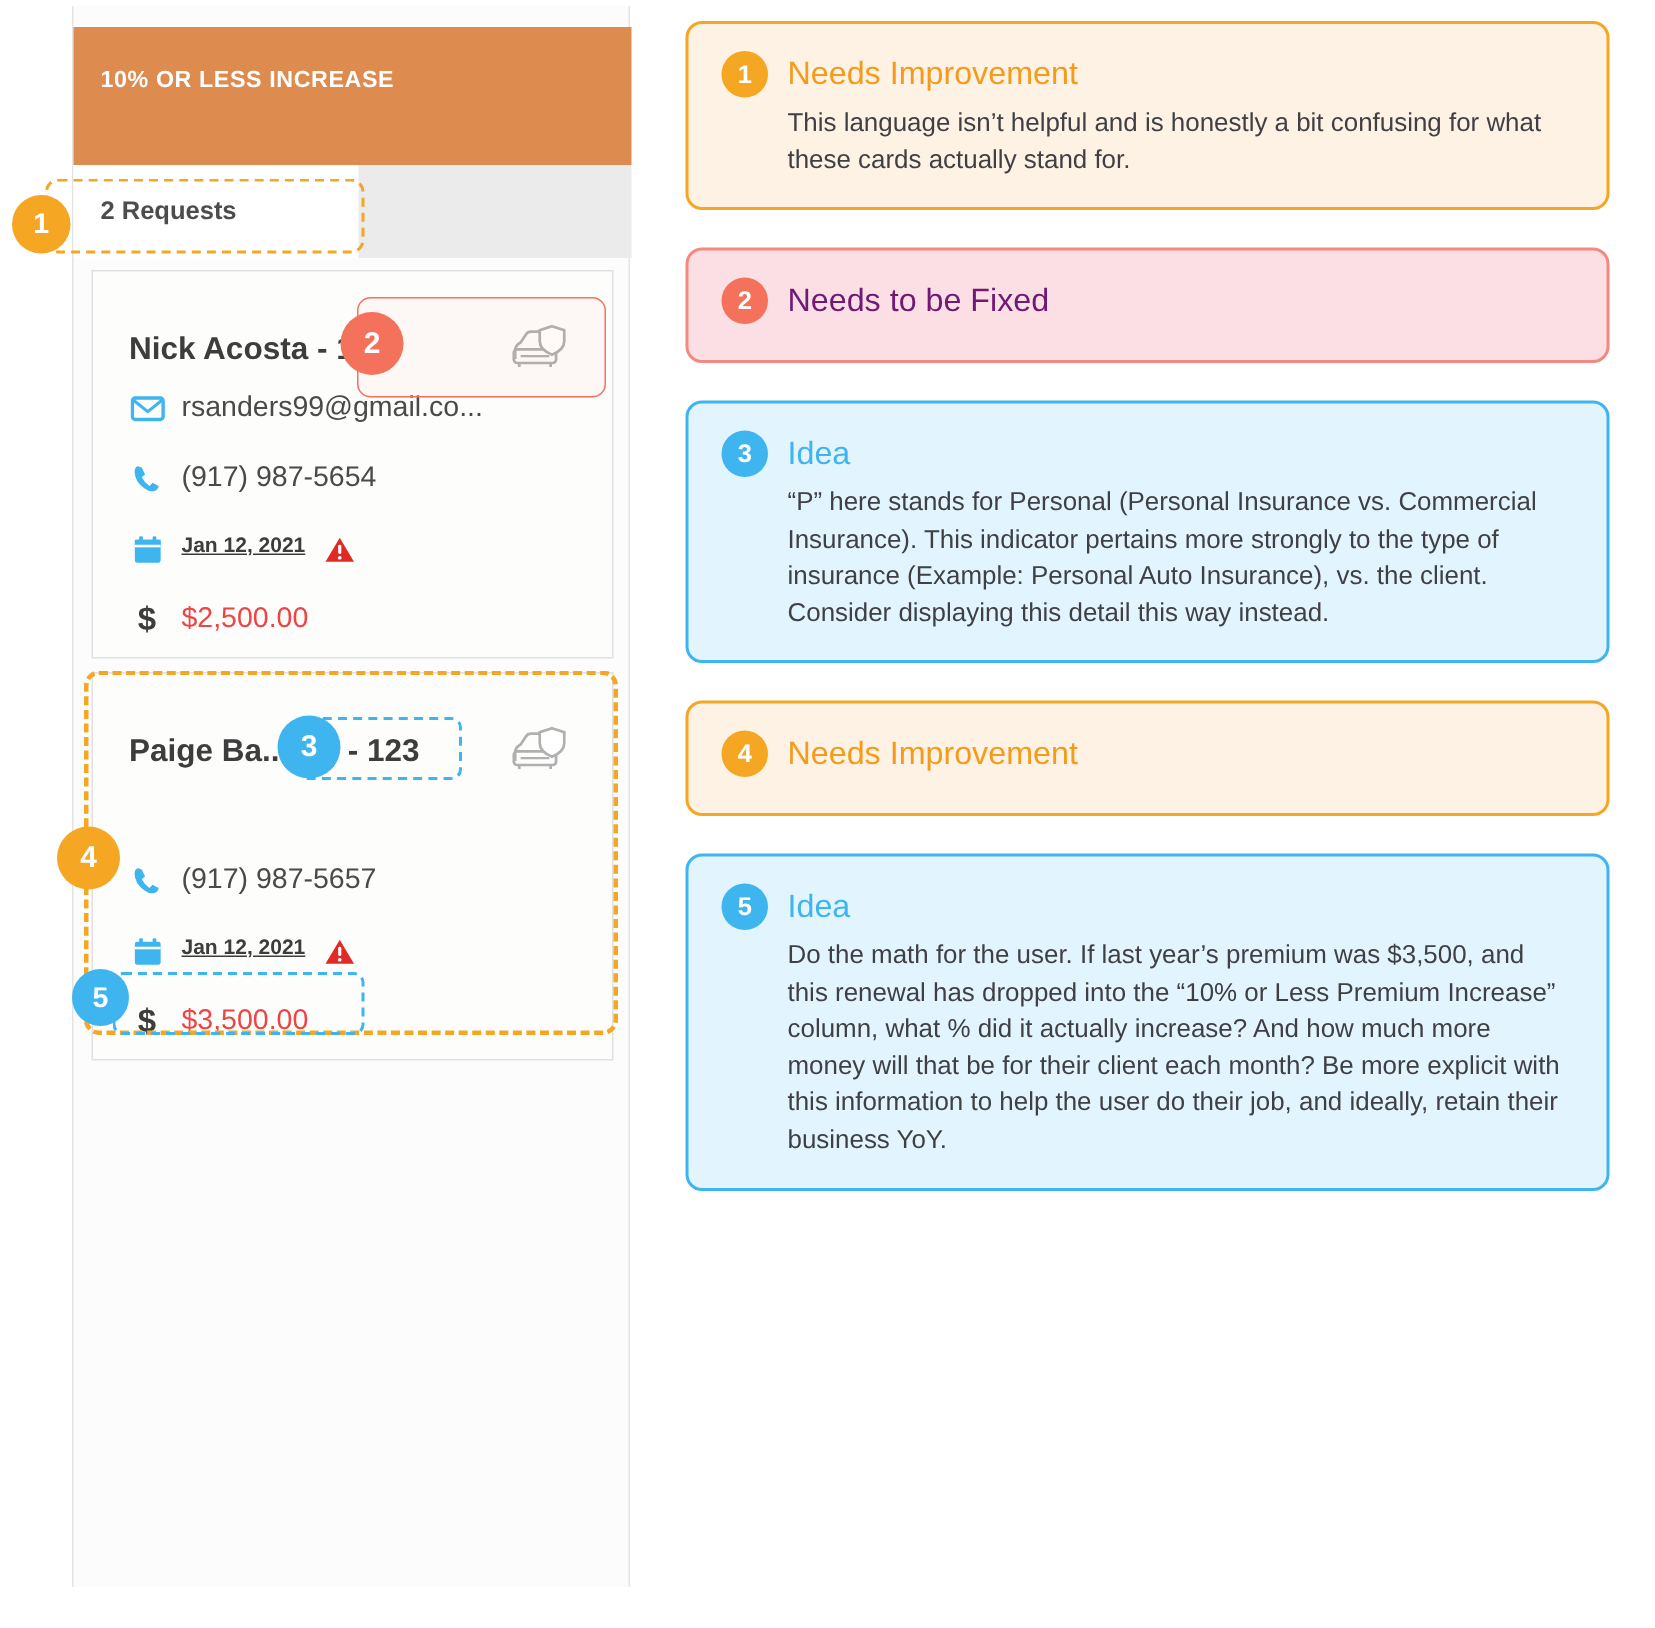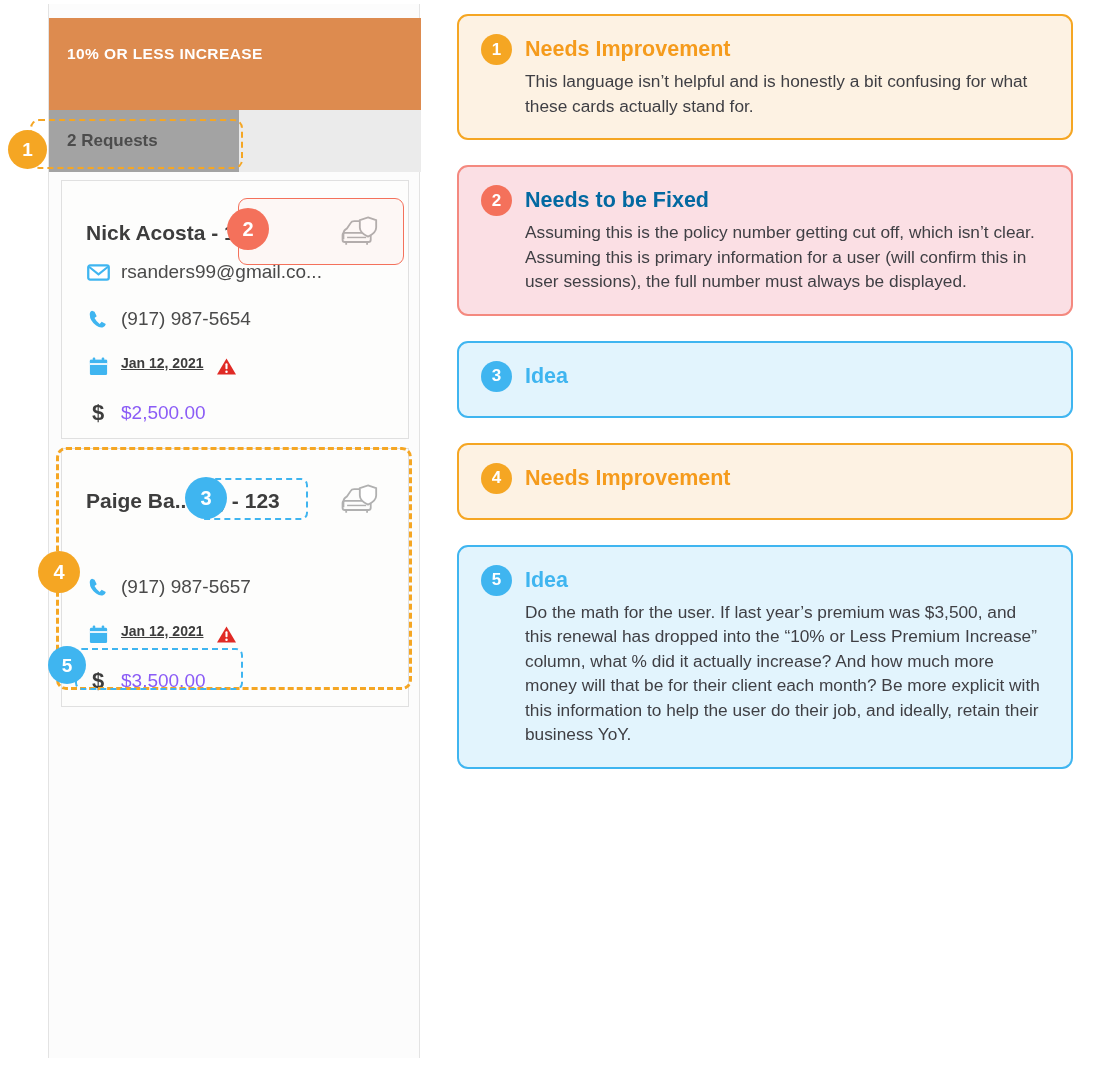--- a/index.html
+++ b/index.html
@@ -50,21 +50,21 @@
     width: 372px;
     height: 62px;
     background: #ebebeb;
   }
   #requests-tab {
     position: absolute;
     left: 0px;
     top: 0px;
     width: 190px;
     height: 62px;
-    background: #a3a3a3;
+    background: #ffffff;
     display: flex;
     align-items: center;
     padding-left: 18px;
   }
   #requests-tab-label {
     font-size: 17px;
     font-weight: bold;
     color: #4c4c4c;
   }
 
@@ -129,21 +129,21 @@
     font-weight: bold;
     text-decoration: underline;
     color: #3d3d3d;
     font-size: 14px;
   }
   .dollar-glyph {
     font-size: 22px;
     font-weight: bold;
     color: #3d3d3d;
   }
-  .money-text { font-size: 19px; color: #8b5cf6; }
+  .money-text { font-size: 19px; color: #ef4444; }
 
   
   .hl {
     position: absolute;
     pointer-events: none;
   }
   #hl-requests {
     left: 30px; top: 119px;
     width: 213px; height: 50px;
     border: 2.5px dashed #f5a623;
@@ -223,37 +223,37 @@
     color: #fff;
     font-weight: bold;
     font-size: 17px;
     display: flex;
     align-items: center;
     justify-content: center;
     flex: none;
   }
   .note-title {
     font-size: 21.5px;
-    font-weight: bold;
+    font-weight: normal;
   }
   .note-body {
     font-size: 17.3px;
     line-height: 1.42;
     color: #3f3f44;
     padding-left: 44px;
     padding-right: 6px;
   }
 
   .note.warn  { background: #fdf2e3; border-color: #f5a623; }
   .note.warn  .note-num { background: #f5a623; }
   .note.warn  .note-title { color: #f59b1c; }
 
   .note.fix   { background: #fbdfe4; border-color: #f4897f; }
   .note.fix   .note-num { background: #f4715b; }
-  .note.fix   .note-title { color: #0369a1; }
+  .note.fix   .note-title { color: #701a75; }
 
   .note.idea  { background: #e2f4fd; border-color: #3fb5f0; }
   .note.idea  .note-num { background: #3fb5f0; }
   .note.idea  .note-title { color: #3fb5f0; }
 </style>
 </head>
 <body>
 
 <div id="left-column">
 
@@ -400,28 +400,28 @@
       <span class="note-title">Needs Improvement</span>
     </div>
     <div class="note-body">This language isn’t helpful and is honestly a bit confusing for what these cards actually stand for.</div>
   </div>
 
   <div class="note fix">
     <div class="note-head">
       <span class="note-num">2</span>
       <span class="note-title">Needs to be Fixed</span>
     </div>
-    <div class="note-body">Assuming this is the policy number getting cut off, which isn’t clear. Assuming this is primary information for a user (will confirm this in user sessions), the full number must always be displayed.</div>
   </div>
 
   <div class="note idea">
     <div class="note-head">
       <span class="note-num">3</span>
       <span class="note-title">Idea</span>
     </div>
+    <div class="note-body">“P” here stands for Personal (Personal Insurance vs. Commercial Insurance). This indicator pertains more strongly to the type of insurance (Example: Personal Auto Insurance), vs. the client. Consider displaying this detail this way instead.</div>
   </div>
 
   <div class="note warn">
     <div class="note-head">
       <span class="note-num">4</span>
       <span class="note-title">Needs Improvement</span>
     </div>
   </div>
 
   <div class="note idea">

